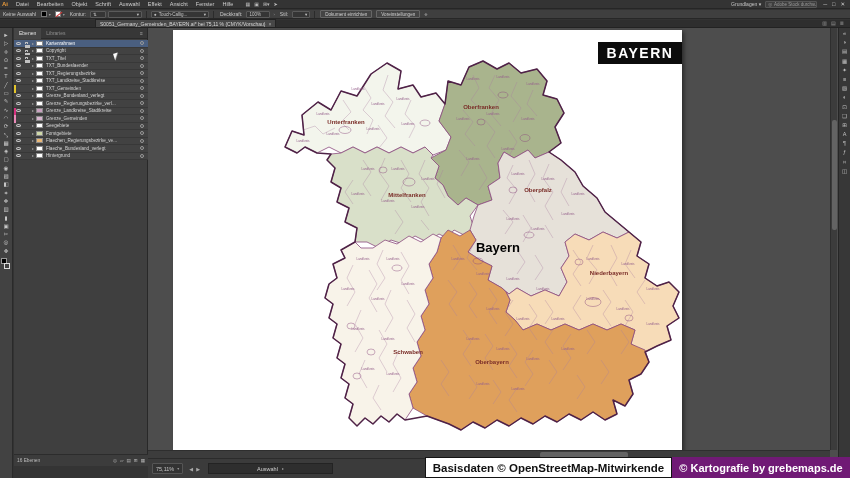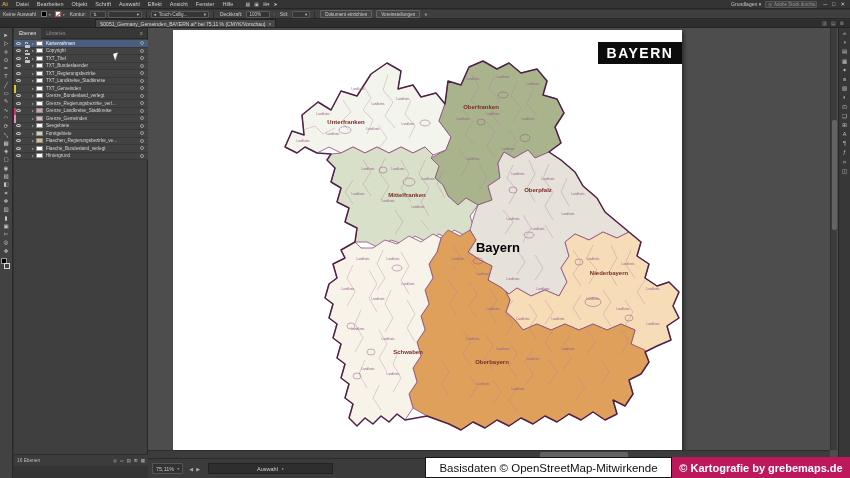--- a/index.html
+++ b/index.html
@@ -108,23 +108,23 @@
 
   .statusbar { position:absolute; left:0; top:430px; width:702px; height:20px; background:#3b3b3b;
     border-top:1px solid #2b2b2b; display:flex; align-items:center; color:#c3c3c3; font-size:5.5px; z-index:2; }
   .zoom-box { margin-left:4px; height:11px; background:#333; border:1px solid #555; border-radius:1px;
     display:flex; align-items:center; padding:0 3px; gap:3px; }
   .nav-cluster { display:flex; gap:3px; margin-left:6px; font-size:5px; color:#a9a9a9; }
   .tool-field { margin-left:8px; width:125px; height:11px; background:#2e2e2e; border:1px solid #232323;
     display:flex; align-items:center; justify-content:center; font-size:5.5px; color:#cfcfcf; gap:4px; }
 
   .attr-left { position:absolute; left:277px; top:429px; width:247px; height:21px; background:#fff;
-    border:1px solid #141414; color:#111; font-size:11.5px; font-weight:400; display:flex; align-items:center;
+    border:1px solid #141414; color:#111; font-size:11.5px; font-weight:700; display:flex; align-items:center;
     justify-content:center; z-index:5; white-space:nowrap; }
-  .attr-right { position:absolute; left:524px; top:429px; width:178px; height:21px; background:#be185d;
+  .attr-right { position:absolute; left:524px; top:429px; width:178px; height:21px; background:#701a75;
     color:#fff; font-size:11px; font-weight:600; display:flex; align-items:center; justify-content:center;
     z-index:5; white-space:nowrap; }
 
   .cursor { position:absolute; left:114px; top:53px; width:0; height:0; z-index:9;
     border-top:7px solid #fdfdfd; border-right:5px solid transparent; transform:rotate(-18deg);
     filter:drop-shadow(0.5px 0.5px 0 #222); }
 </style>
 </head>
 <body>
 

